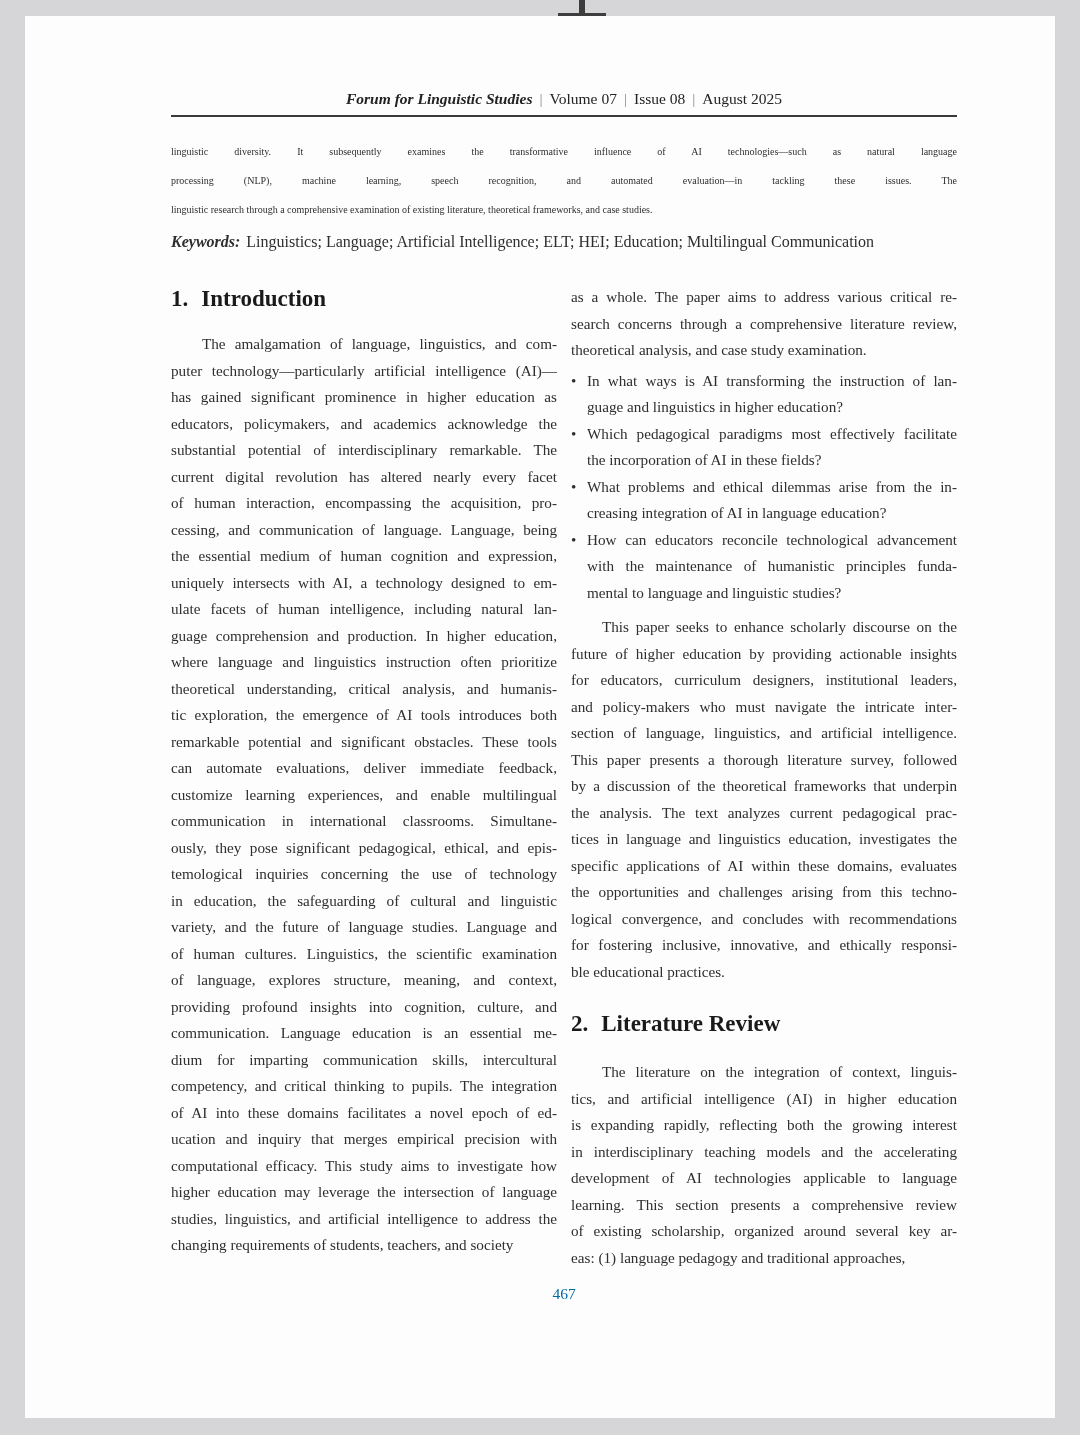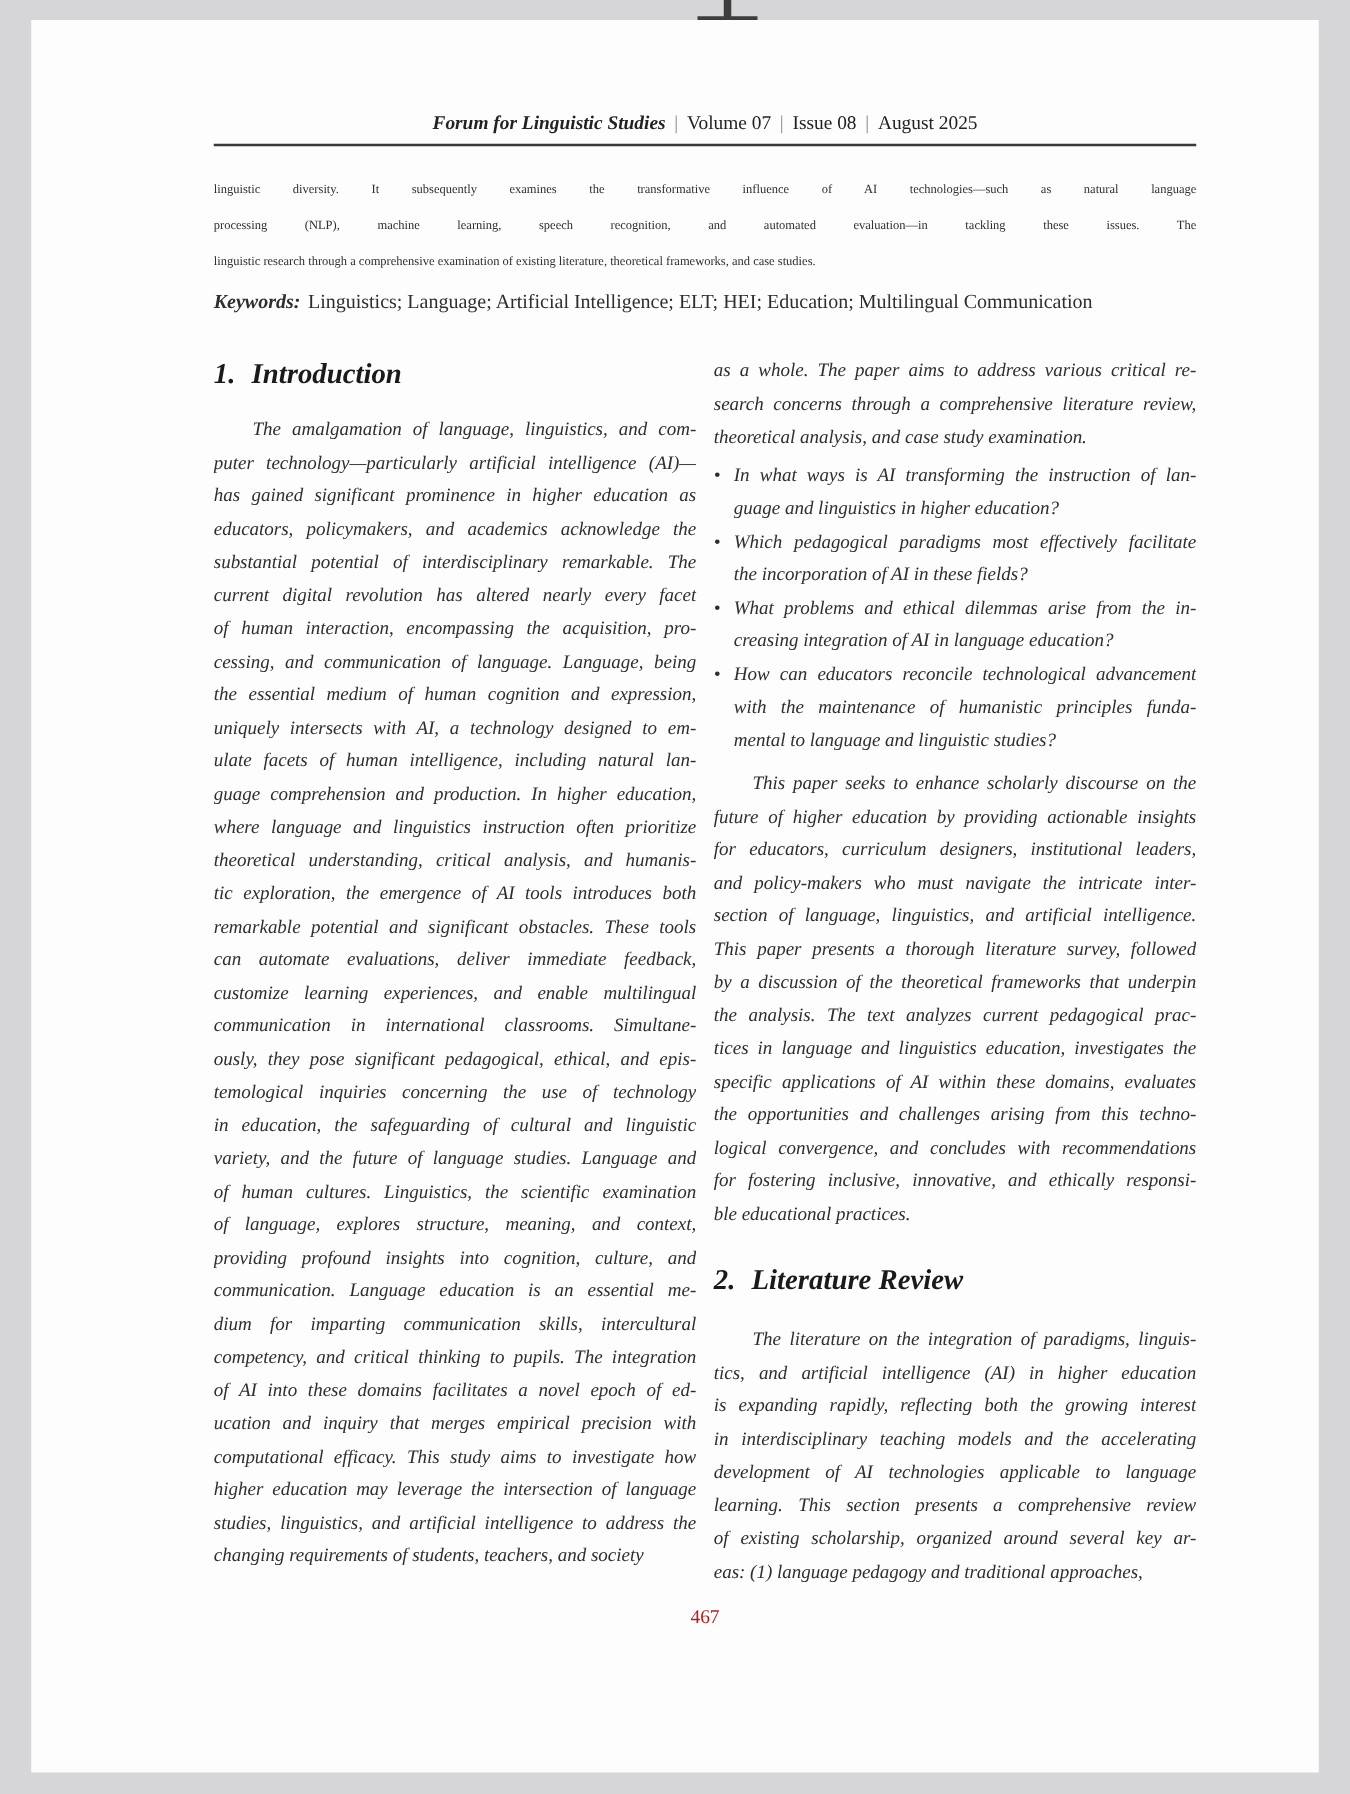--- a/index.html
+++ b/index.html
@@ -36,21 +36,21 @@
   .header-rule { margin-top: 7px; border: 0; border-top: 2px solid #3a3a3a; }
 
   
   .abstract { margin-top: 20px; font-size: 10px; line-height: 29px; }
 
   
   .keywords { margin-top: 4px; font-size: 16px; line-height: 28px; }
   .kw-label { font-weight: bold; font-style: italic; padding-right: 6px; }
 
   
-  .columns { display: flex; margin-top: 28px; font-style: italic; }
+  .columns { display: flex; margin-top: 28px; }
   .col { width: 410px; }
   .col-left { margin-right: 14px; }
   .col { font-size: 15.2px; line-height: 26.5px; }
 
   h2.section-heading {
     font-size: 23px;
     font-weight: bold;
     color: #1a1a1a;
     line-height: 30px;
   }
@@ -73,21 +73,21 @@
   .bullet-marker { width: 16px; flex: 0 0 16px; color: #2e2e2e; }
   .bullet-lines { flex: 1; min-width: 0; }
 
   .para-cont { margin-bottom: 2px; }
   .para-main { margin-top: 6px; }
 
   .footer {
     margin-top: 14px;
     text-align: center;
     font-size: 15.5px;
-    color: #b91c1c;
+    color: #0369a1;
   }
 </style>
 </head>
 <body>
 
 <div class="cross">
   <div class="cross-v"></div>
   <div class="cross-h"></div>
 </div>
 
@@ -204,21 +204,21 @@
             <div class="tline">specific applications of AI within these domains, evaluates</div>
             <div class="tline">the opportunities and challenges arising from this techno-</div>
             <div class="tline">logical convergence, and concludes with recommendations</div>
             <div class="tline">for fostering inclusive, innovative, and ethically responsi-</div>
             <div class="tline tline-last">ble educational practices.</div>
           </div>
 
         <h2 class="section-heading heading-lit"><span class="sec-num">2.</span><span>Literature Review</span></h2>
 
         <div class="para indent">
-            <div class="tline">The literature on the integration of paradigms, linguis-</div>
+            <div class="tline">The literature on the integration of context, linguis-</div>
             <div class="tline">tics, and artificial intelligence (AI) in higher education</div>
             <div class="tline">is expanding rapidly, reflecting both the growing interest</div>
             <div class="tline">in interdisciplinary teaching models and the accelerating</div>
             <div class="tline">development of AI technologies applicable to language</div>
             <div class="tline">learning. This section presents a comprehensive review</div>
             <div class="tline">of existing scholarship, organized around several key ar-</div>
             <div class="tline tline-last">eas: (1) language pedagogy and traditional approaches,</div>
           </div>
       </div>
 

